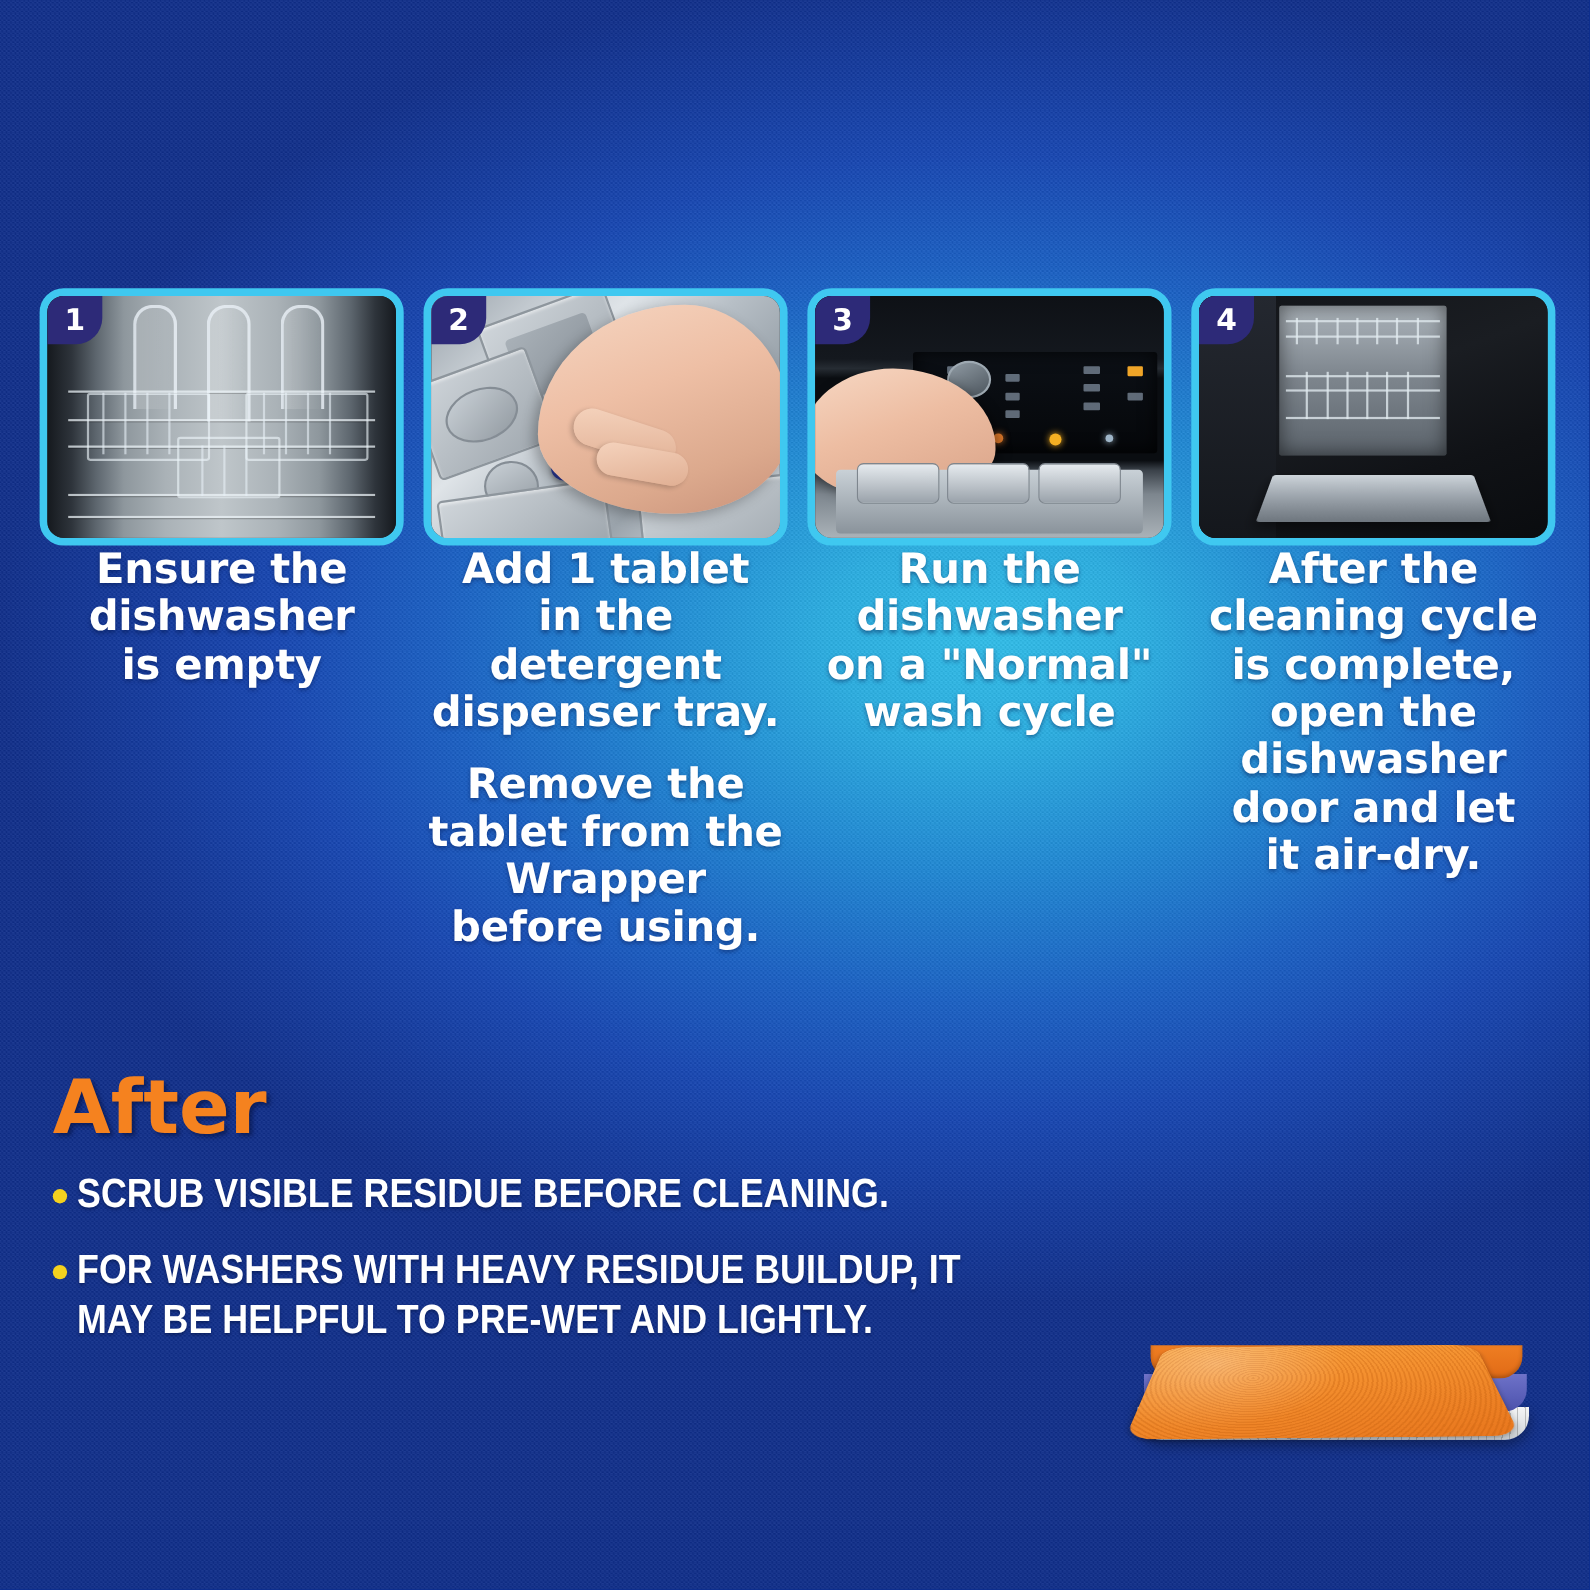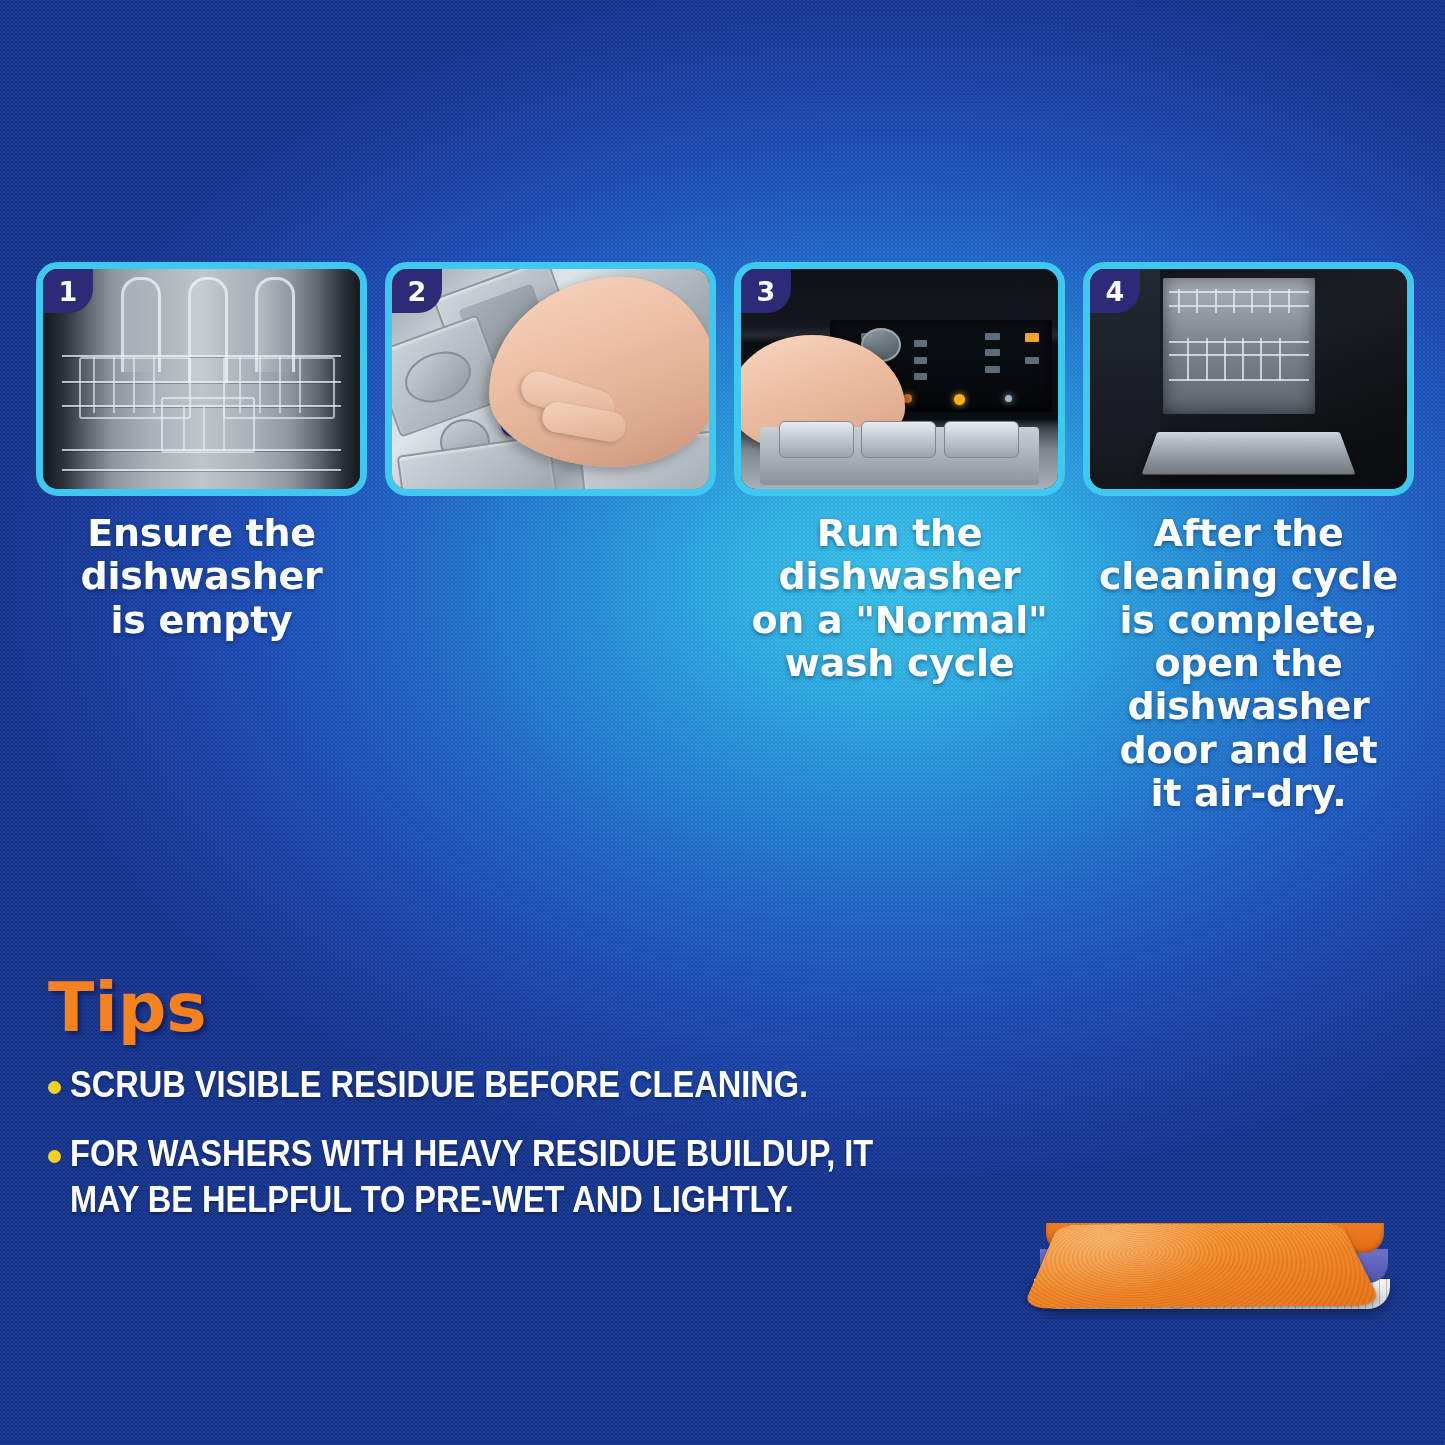--- a/index.html
+++ b/index.html
@@ -277,21 +277,20 @@
     width: 62%;
     height: 26%;
     background: linear-gradient(180deg,#cdd4da 0%,#98a0a8 55%,#6e767e 100%);
     border-radius: 3px;
     transform: perspective(240px) rotateX(42deg);
     box-shadow: 0 6px 14px rgba(0,0,0,0.5);
   }
 
   
   .caption {
-    margin-top: 16px;
     color: #ffffff;
     font-weight: bold;
     font-size: 38px;
     line-height: 1.14;
     text-align: center;
     font-family: "DejaVu Sans", sans-serif;
     text-shadow: 0 2px 4px rgba(0,20,70,0.45);
     letter-spacing: -0.3px;
   }
   .caption p { margin: 0; }
@@ -449,20 +448,29 @@
           <div class="tray" style="left:-10px;top:62px;width:110px;height:86px;transform:rotate(-20deg);"></div>
           <div class="circle" style="left:12px;top:84px;width:64px;height:44px;transform:rotate(-20deg);"></div>
           <div class="circle" style="left:48px;top:150px;width:46px;height:42px;"></div>
           <div class="tray" style="left:8px;top:176px;width:150px;height:56px;transform:rotate(-8deg);"></div>
           <div class="tray" style="left:190px;top:168px;width:140px;height:70px;transform:rotate(-6deg);"></div>
           <div class="tablet"></div>
           <div class="hand"></div>
           <div class="finger" style="left:128px;top:112px;width:96px;height:34px;transform:rotate(18deg);"></div>
           <div class="finger" style="left:150px;top:138px;width:84px;height:30px;transform:rotate(10deg);"></div>
         </div>
+      </div>
+      <div class="caption">
+        <p style="white-space:pre-line;">Add 1 tablet
+in the detergent
+dispenser tray.</p>
+        <p style="white-space:pre-line;">Remove the
+tablet from the
+Wrapper
+before using.</p>
       </div>
     </div>
 
     <div class="step">
       <div class="step-photo">
         <div class="badge">3</div>
         <div class="scene sc3">
           <div class="panel">
             <div class="pxl" style="left:14%;top:14%;width:16px;height:7px;"></div>
             <div class="pxl" style="left:14%;top:30%;width:16px;height:7px;"></div>
@@ -530,21 +538,21 @@
 is complete,
 open the
 dishwasher
 door and let
 it air-dry.</p>
       </div>
     </div>
 
   </div>
 
-  <div class="tips-heading">Tips</div>
+  <div class="tips-heading">After</div>
 
   <div class="tips-list">
     <div class="tip">
       <span class="tip-dot"></span>
       <span class="tip-text">SCRUB VISIBLE RESIDUE BEFORE CLEANING.</span>
     </div>
     <div class="tip">
       <span class="tip-dot"></span>
       <span class="tip-text">FOR WASHERS WITH HEAVY RESIDUE BUILDUP, IT
 MAY BE HELPFUL TO PRE-WET AND LIGHTLY.</span>

